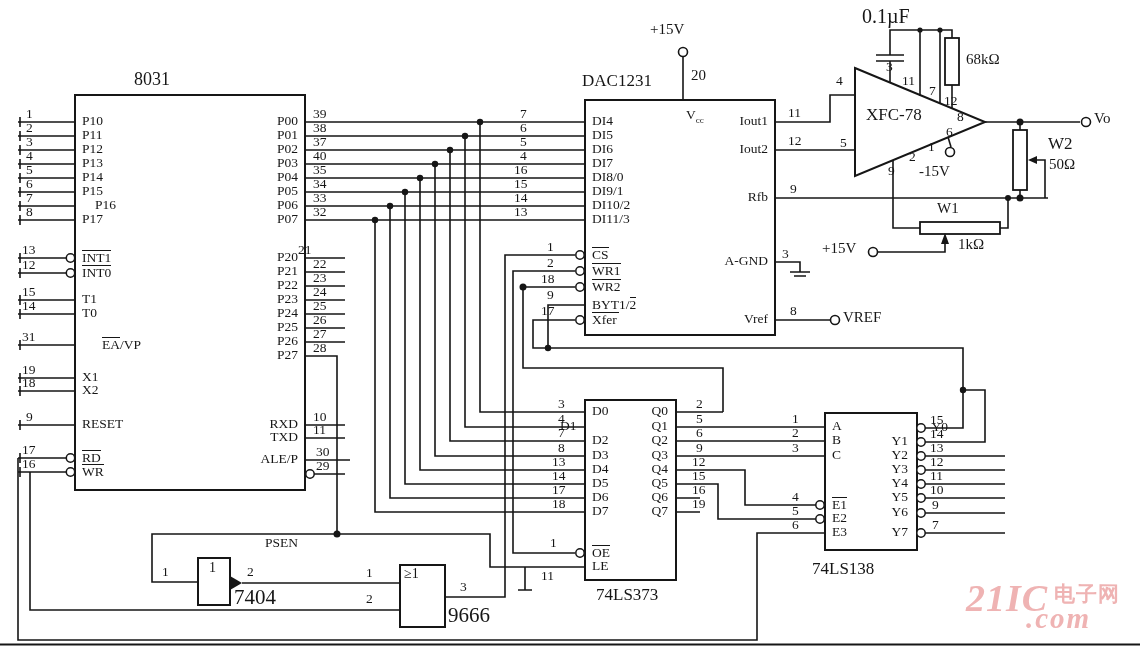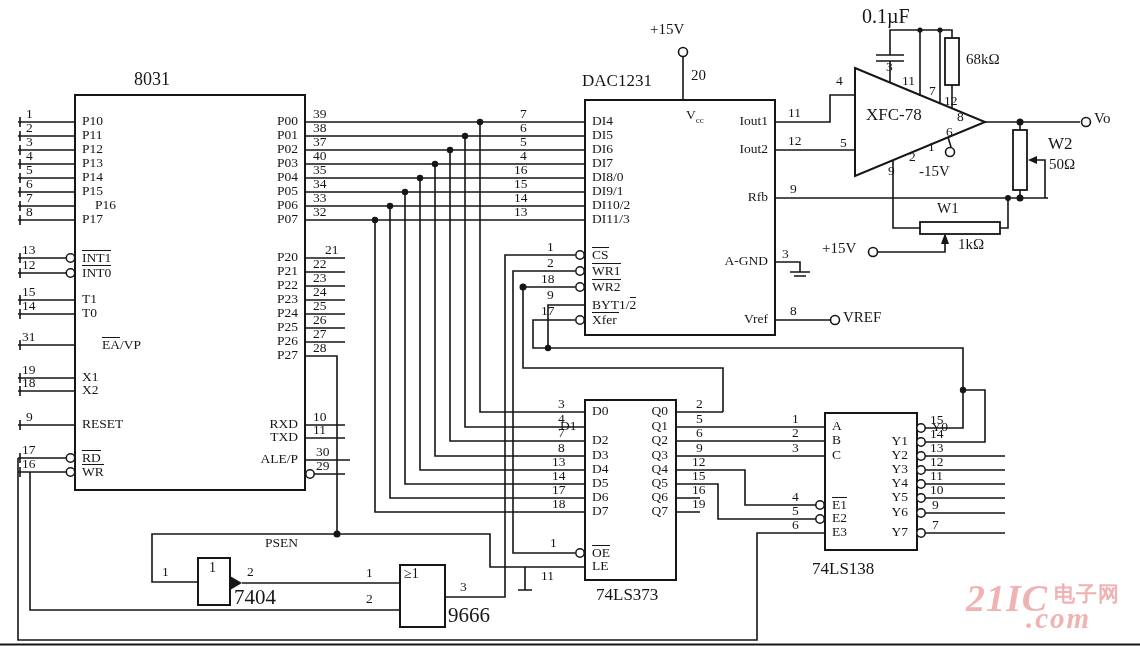--- a/index.html
+++ b/index.html
@@ -208,21 +208,21 @@
       <span class="lbl" style="left: 313px; top: 149px;">40</span>
       <span class="lbl ra" style="left: 240px; top: 170px; width: 58px;">P04</span>
       <span class="lbl" style="left: 313px; top: 163px;">35</span>
       <span class="lbl ra" style="left: 240px; top: 184px; width: 58px;">P05</span>
       <span class="lbl" style="left: 313px; top: 177px;">34</span>
       <span class="lbl ra" style="left: 240px; top: 198px; width: 58px;">P06</span>
       <span class="lbl" style="left: 313px; top: 191px;">33</span>
       <span class="lbl ra" style="left: 240px; top: 212px; width: 58px;">P07</span>
       <span class="lbl" style="left: 313px; top: 205px;">32</span>
       <span class="lbl ra" style="left: 240px; top: 250px; width: 58px;">P20</span>
-      <span class="lbl" style="left: 325px; top: 243px;">21</span>
+      <span class="lbl" style="left: 298px; top: 243px;">21</span>
       <span class="lbl ra" style="left: 240px; top: 264px; width: 58px;">P21</span>
       <span class="lbl" style="left: 313px; top: 257px;">22</span>
       <span class="lbl ra" style="left: 240px; top: 278px; width: 58px;">P22</span>
       <span class="lbl" style="left: 313px; top: 271px;">23</span>
       <span class="lbl ra" style="left: 240px; top: 292px; width: 58px;">P23</span>
       <span class="lbl" style="left: 313px; top: 285px;">24</span>
       <span class="lbl ra" style="left: 240px; top: 306px; width: 58px;">P24</span>
       <span class="lbl" style="left: 313px; top: 299px;">25</span>
       <span class="lbl ra" style="left: 240px; top: 320px; width: 58px;">P25</span>
       <span class="lbl" style="left: 313px; top: 313px;">26</span>

